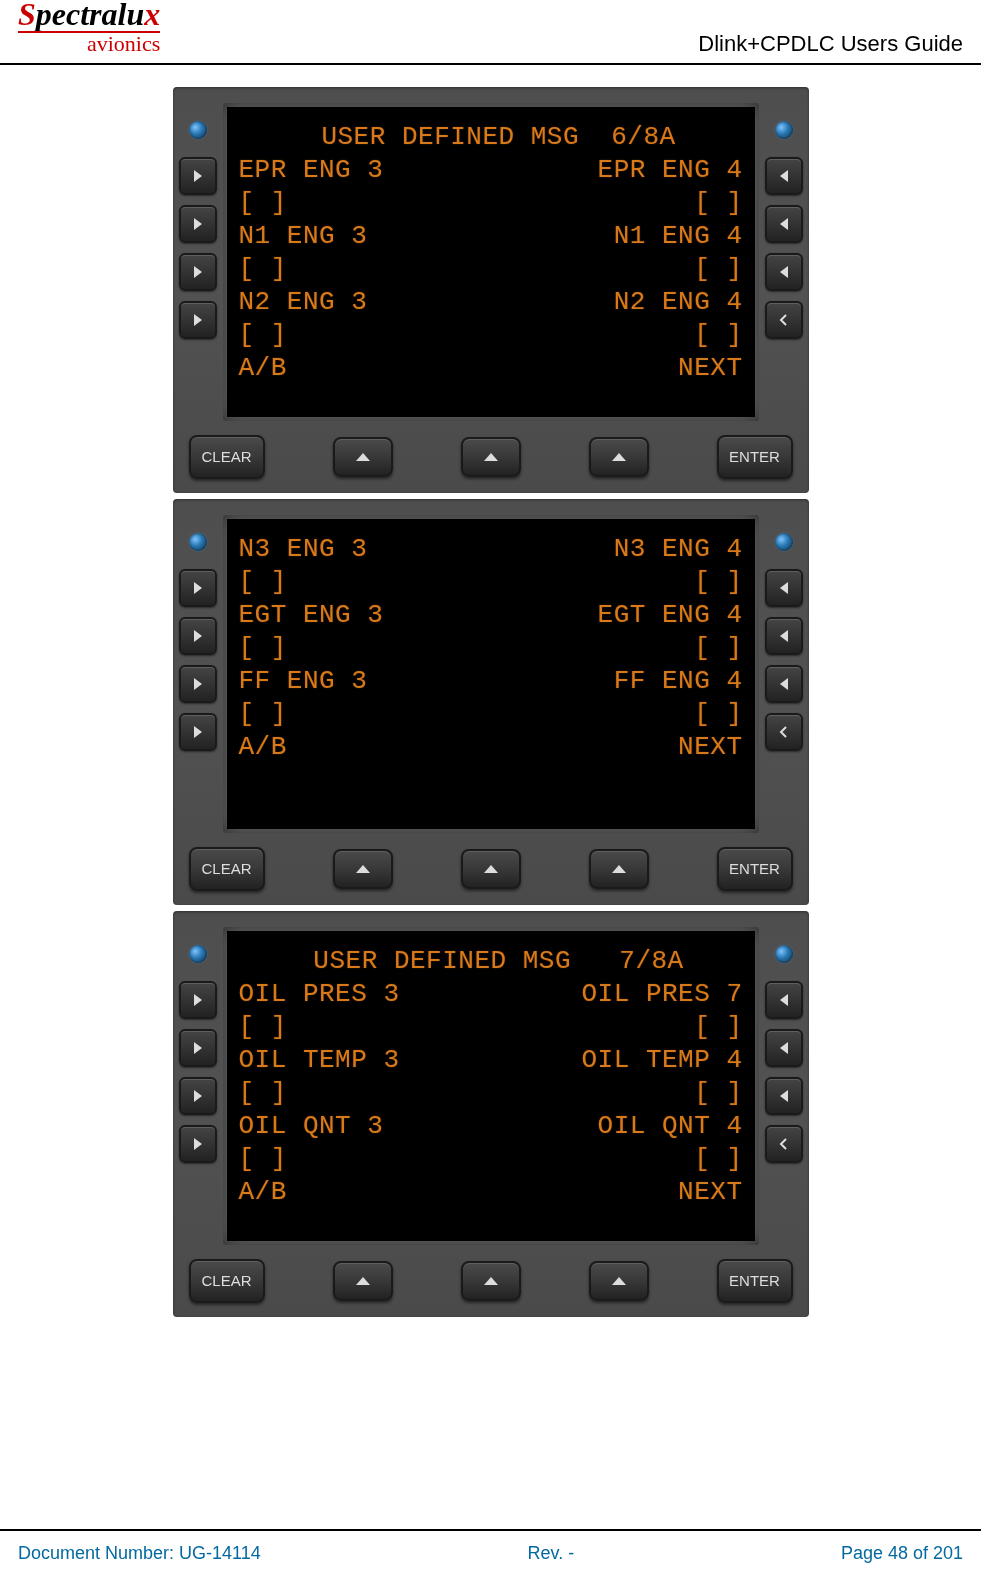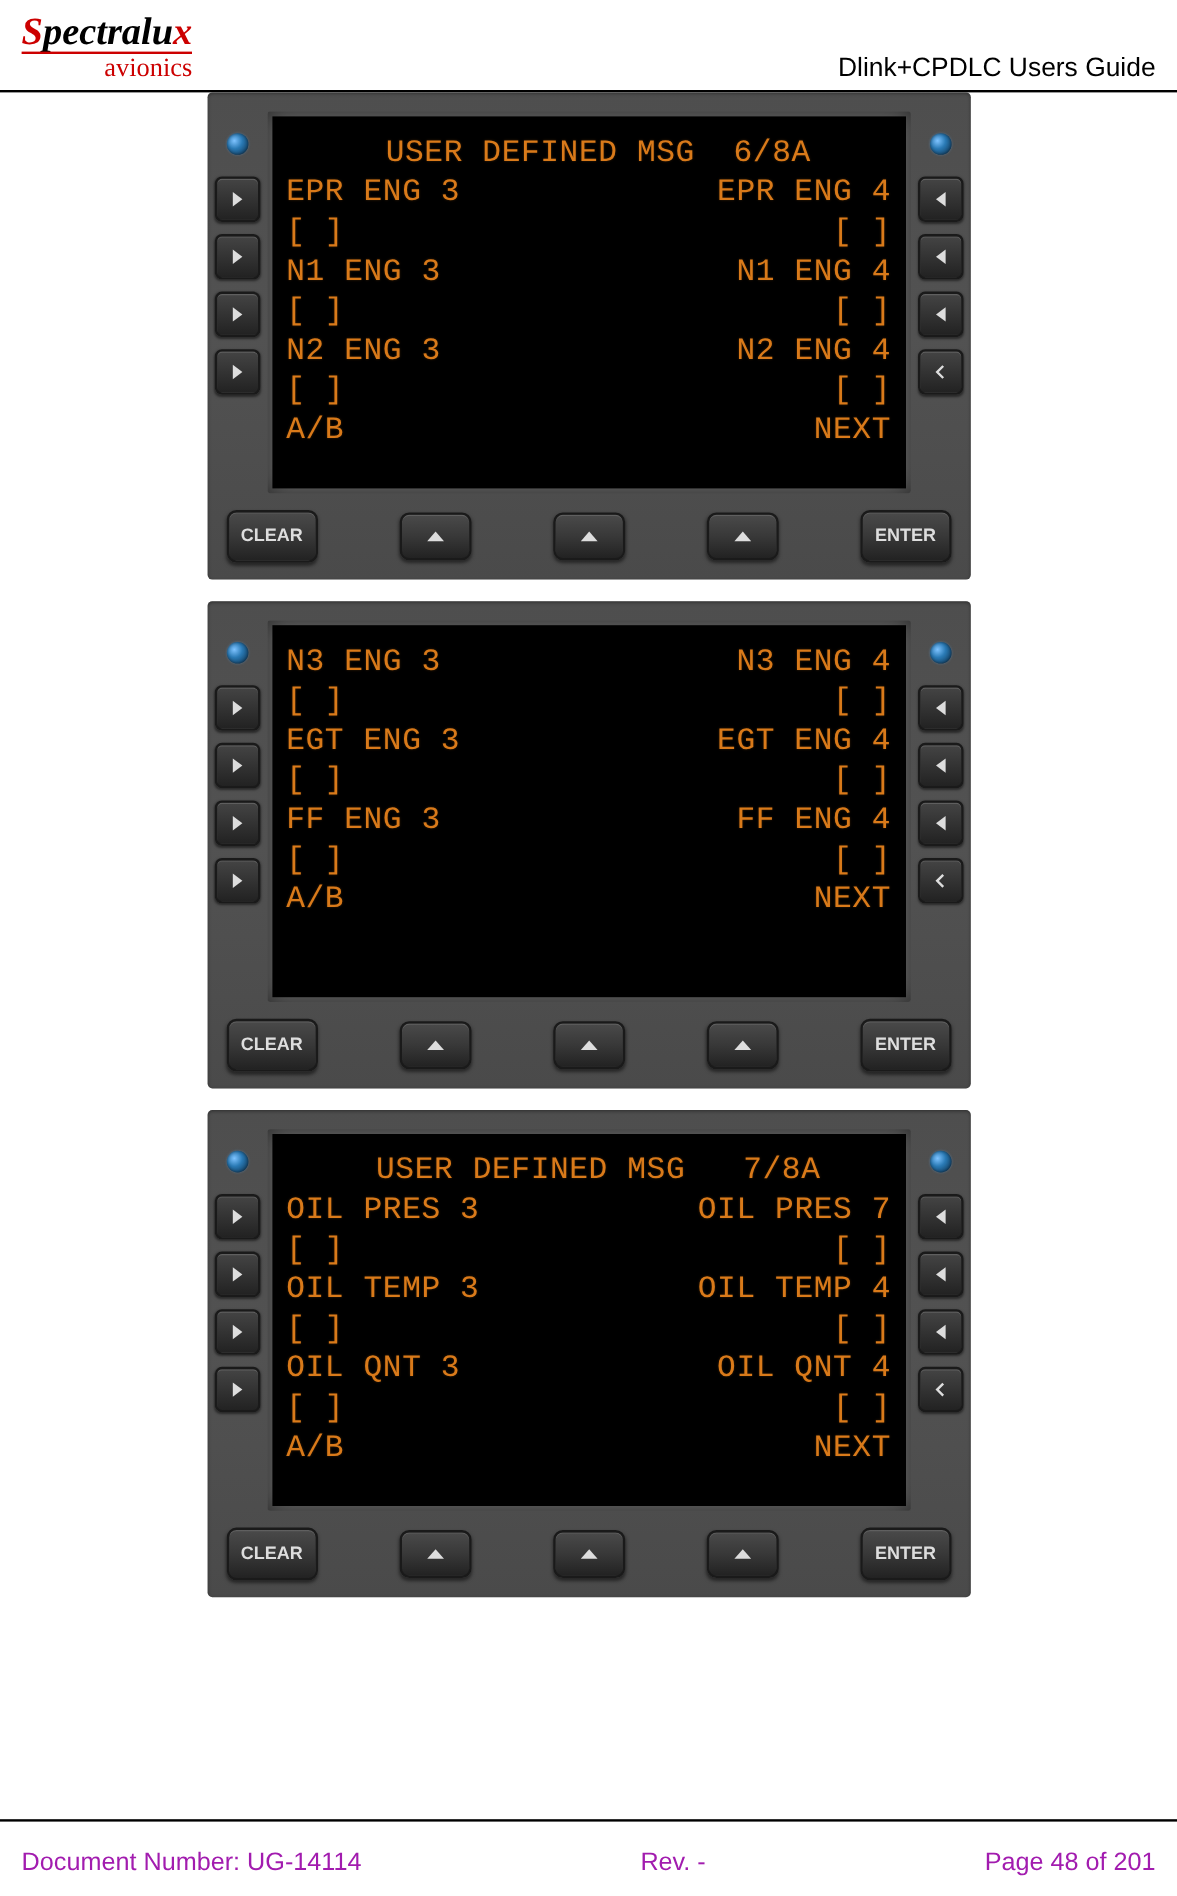--- a/index.html
+++ b/index.html
@@ -5,21 +5,21 @@
 * { box-sizing: border-box; margin: 0; padding: 0; }
 body {
   width: 981px;
   height: 1580px;
   background: #fff;
   font-family: Arial, sans-serif;
   position: relative;
 }
 .header {
   width: 100%;
-  padding: 12px 18px 6px 18px;
+  padding: 0 18px 6px 18px;
   display: flex;
   justify-content: space-between;
   align-items: flex-end;
   border-bottom: 2px solid #000;
 }
 .logo {
   display: flex;
   flex-direction: column;
 }
 .logo-top {
@@ -45,21 +45,22 @@
   margin-top: 2px;
 }
 .header-title {
   font-size: 22px;
   color: #000;
 }
 .content {
   display: flex;
   flex-direction: column;
   align-items: center;
-  gap: 18px;
+  gap: 6px;
+  padding-top: 22px;
 }
 .device {
   background: #545454;
   background: linear-gradient(180deg, #4e4e4e 0%, #525252 50%, #4a4a4a 100%);
   border-radius: 4px;
   padding: 16px 6px 12px 6px;
   box-shadow: inset 0 1px 3px rgba(0,0,0,0.4);
   width: 636px;
   display: flex;
   flex-direction: column;
@@ -139,40 +140,40 @@
   display: flex;
   align-items: center;
   justify-content: center;
   cursor: pointer;
 }
 .key.text-key {
   width: 76px;
   height: 44px;
   color: #ddd;
   font-size: 15px;
-  font-weight: bold;
+  font-weight: normal;
   font-family: Arial, sans-serif;
 }
 .key.arrow-key {
   width: 60px;
   height: 40px;
 }
 .key.arrow-key svg { width: 18px; height: 12px; }
 .spacer { flex: 1; }
 .footer {
   position: absolute;
   bottom: 16px;
   left: 0;
   right: 0;
   border-top: 2px solid #000;
-  padding: 22px 18px 0 18px;
+  padding: 12px 18px 0 18px;
   display: flex;
   justify-content: space-between;
-  font-size: 21px;
-  color: #a21caf;
+  font-size: 18px;
+  color: #0369a1;
 }
 </style>
 </head>
 <body>
 
 <div class="header">
   <div class="logo">
     <div class="logo-top"><span class="red">S</span>pectralu<span class="red">x</span></div>
     <div class="logo-bar"></div>
     <div class="logo-bottom">avionics</div>

